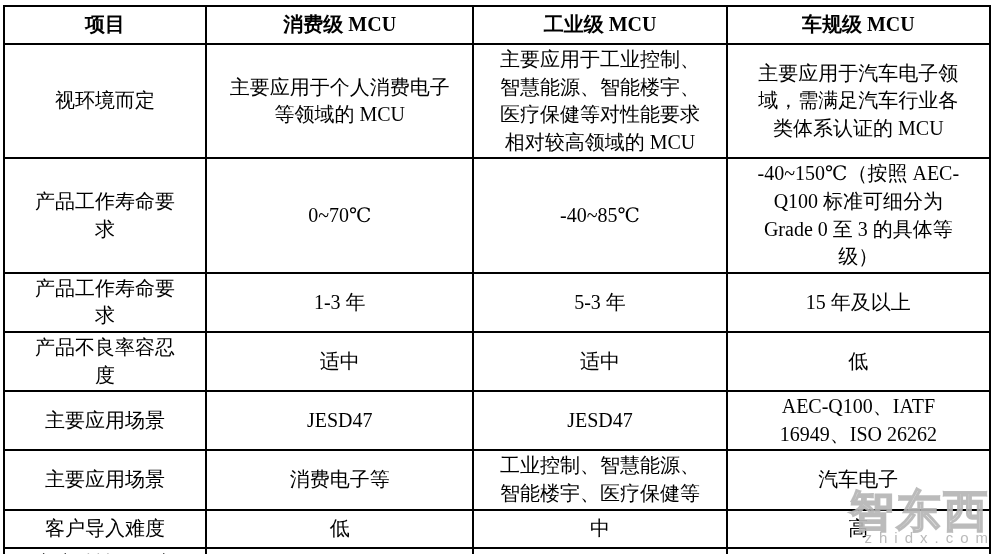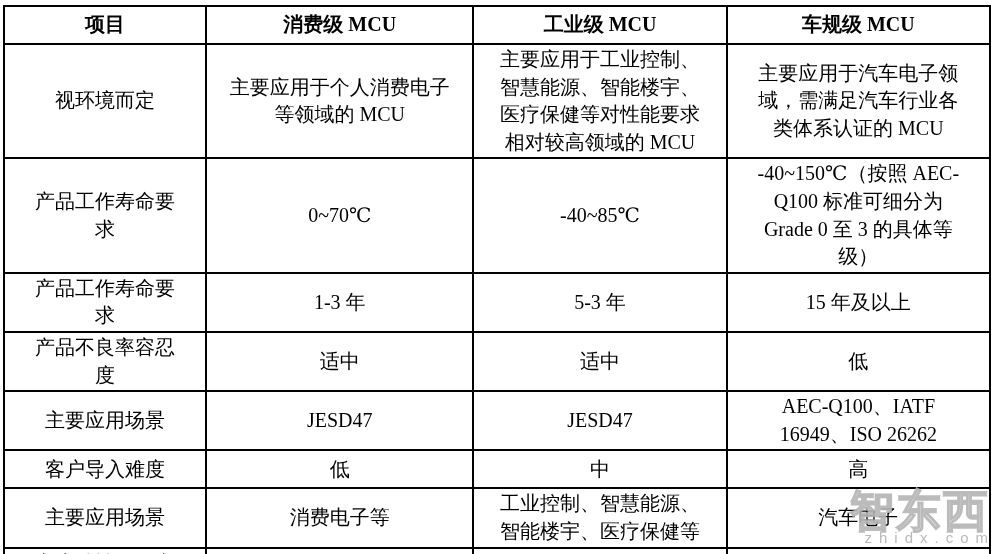--- a/index.html
+++ b/index.html
@@ -110,31 +110,31 @@
         <td>适中</td>
         <td>适中</td>
         <td>低</td>
       </tr>
       <tr style="height:57px">
         <td>主要应用场景</td>
         <td>JESD47</td>
         <td>JESD47</td>
         <td>AEC-Q100、IATF 16949、ISO 26262</td>
       </tr>
+      <tr style="height:52px">
+        <td>主要应用场景</td>
+        <td>消费电子等</td>
+        <td>工业控制、智慧能源、智能楼宇、医疗保健等</td>
+        <td>汽车电子</td>
+      </tr>
       <tr style="height:38px">
         <td>客户导入难度</td>
         <td>低</td>
         <td>中</td>
         <td>高</td>
-      </tr>
-      <tr style="height:52px">
-        <td>主要应用场景</td>
-        <td>消费电子等</td>
-        <td>工业控制、智慧能源、智能楼宇、医疗保健等</td>
-        <td>汽车电子</td>
       </tr>
       <tr style="height:44px">
         <td>客户粘性及稳定性</td>
         <td>低</td>
         <td>中</td>
         <td>高</td>
       </tr>
     </tbody>
   </table>
 

